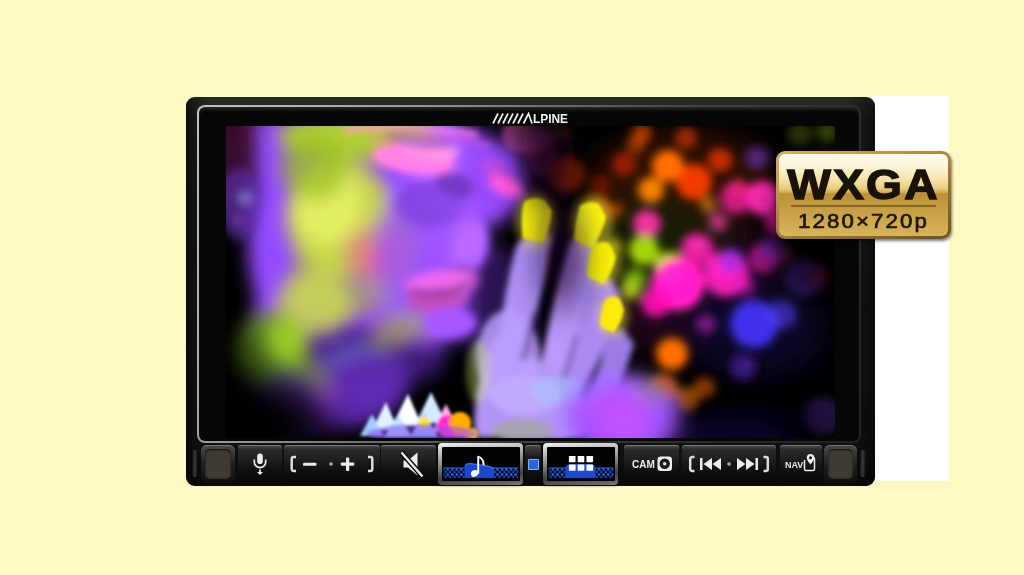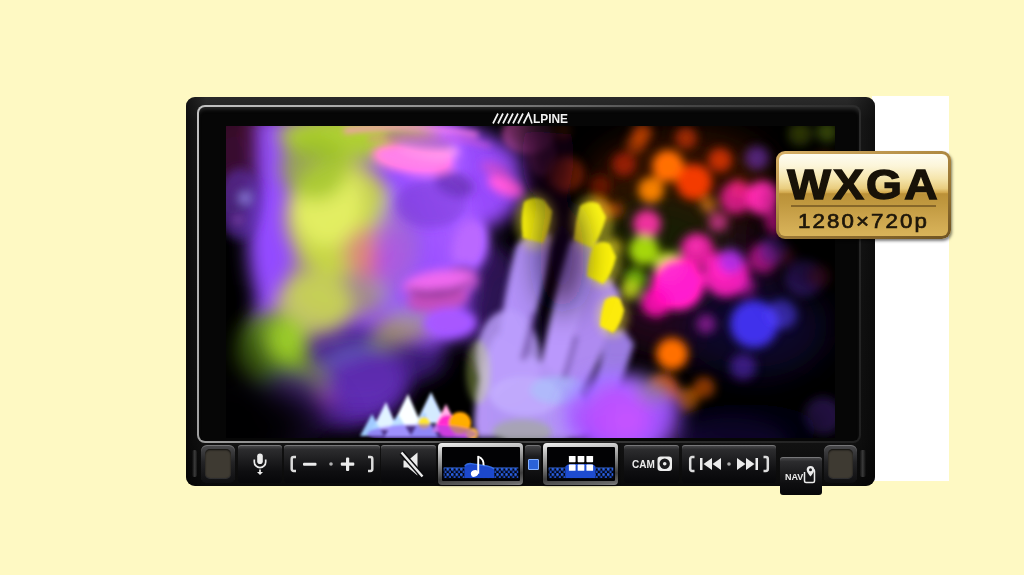--- a/index.html
+++ b/index.html
@@ -372,21 +372,21 @@
         <rect x="18" y="13" width="2.5" height="12"></rect>
         <path d="M21.5,19 l8.5,-6 v12 Z"></path>
           <path d="M30.5,19 l8.5,-6 v12 Z"></path>
         <circle cx="47" cy="19" r="1.8" fill="#b0b0b0"></circle>
         <path d="M72.5,19 l-8.5,-6 v12 Z"></path>
           <path d="M63.5,19 l-8.5,-6 v12 Z"></path>
         <rect x="73.5" y="13" width="2.5" height="12"></rect>
         <path d="M81.5,12 h2.4 a1.9,1.9 0 0 1 1.9,1.9 v10.2 a1.9,1.9 0 0 1 -1.9,1.9 h-2.4" fill="none" stroke="#dcdcdc" stroke-width="2.5"></path>
       </svg>
     </div>
-    <div class="btn" style="left:582px;width:42px;margin-top:12px;">
+    <div class="btn" style="left:582px;width:42px;">
       <svg class="ic" viewBox="0 0 42 38">
         <text x="5" y="22.5" font-family="Liberation Sans, sans-serif" font-size="9" font-weight="bold" fill="#ececec">NAV</text>
         <g fill="none" stroke="#ececec" stroke-width="1.5">
           <path d="M27,12.5 h6 a1.5,1.5 0 0 1 1.5,1.5 v10 a1.5,1.5 0 0 1 -1.5,1.5 h-7 a1.5,1.5 0 0 1 -1.5,-1.5 v-9"></path>
         </g>
         <path d="M30.5,9 a3.8,3.8 0 0 1 3.8,3.8 c0,2.8 -3.8,6.6 -3.8,6.6 s-3.8,-3.8 -3.8,-6.6 A3.8,3.8 0 0 1 30.5,9 Z" fill="#ececec"></path>
         <circle cx="30.5" cy="12.8" r="1.5" fill="#1a1a1c"></circle>
       </svg>
     </div>
     <div class="btn sq" style="left:626px;width:33px;">

